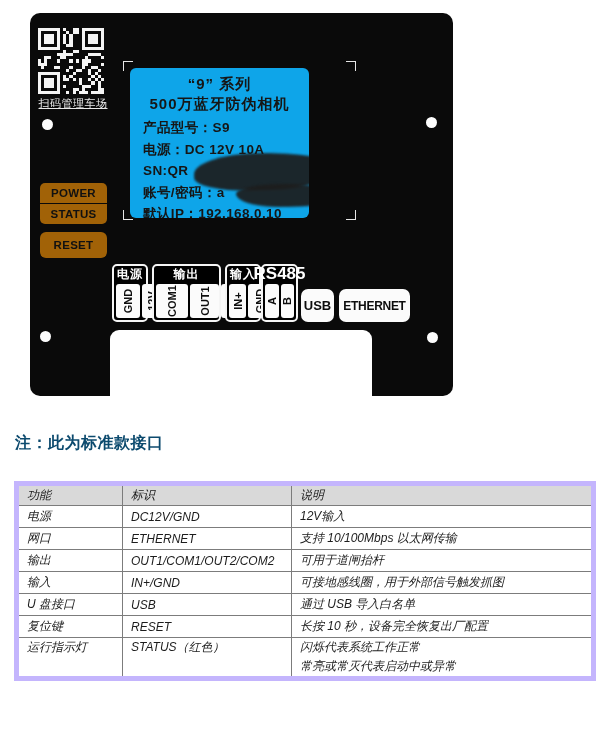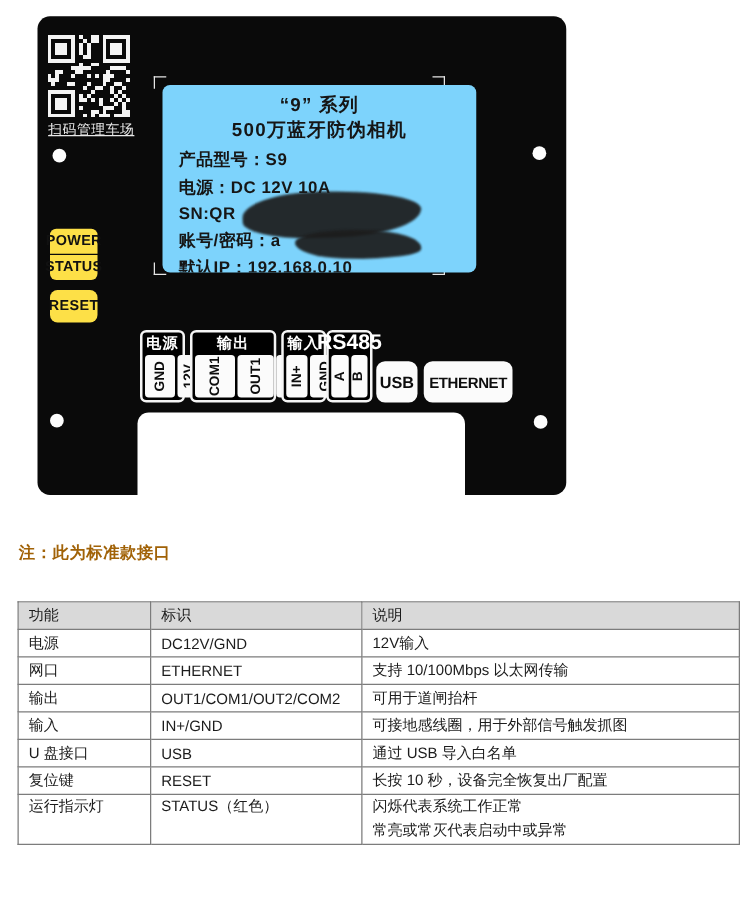--- a/index.html
+++ b/index.html
@@ -13,40 +13,40 @@
   #notch { position:absolute; left:80px; top:317px; width:262px; height:66px;
            background:#ffffff; border-radius:9px 9px 0 0; }
   .hole { position:absolute; width:11px; height:11px; border-radius:50%; background:#fdfdfd; }
 
   
   #qr { position:absolute; left:8px; top:15px; width:66px; height:66px; }
   #qr-caption { position:absolute; left:5px; top:83px; width:76px; text-align:center;
                 color:#e9e9e9; font-size:11px; letter-spacing:0.5px; white-space:nowrap;text-decoration:underline; }
 
   
-  #label { position:absolute; left:100px; top:55px; width:251px; height:150px;
-           background:#7dd3fc; border-radius:6px; color:#161616; overflow:hidden; }
+  #label { position:absolute; left:100px; top:55px; width:179px; height:150px;
+           background:#0ea5e9; border-radius:6px; color:#161616; overflow:hidden; }
   .cmark { position:absolute; width:10px; height:10px; }
   .cmark.tl { border-top:1.5px solid #e6e6e6; border-left:1.5px solid #e6e6e6; }
   .cmark.tr { border-top:1.5px solid #e6e6e6; border-right:1.5px solid #e6e6e6; }
   .cmark.bl { border-bottom:1.5px solid #e6e6e6; border-left:1.5px solid #e6e6e6; }
   .cmark.br { border-bottom:1.5px solid #e6e6e6; border-right:1.5px solid #e6e6e6; }
   #label .c-line { text-align:center; font-weight:bold; font-size:15px; letter-spacing:1px; }
   #label .l1 { margin-top:7px; }
   #label .l2 { margin-top:1px; }
   #label .details { margin:3px 0 0 13px; font-size:13.5px; font-weight:600;
                     letter-spacing:0.4px; line-height:21.5px; white-space:nowrap; }
   .scribble { position:absolute; background:#1d1d1d; filter:blur(1px); opacity:0.93; }
   #scribble-sn { left:64px; top:85px; width:143px; height:37px;
                  border-radius:45% 60% 50% 40% / 55% 45% 60% 40%; transform:rotate(-1.5deg); }
   #scribble-pw { left:106px; top:116px; width:101px; height:23px;
                  border-radius:55% 45% 60% 40% / 50% 60% 40% 55%; transform:rotate(1deg); }
 
   
-  .pbtn { position:absolute; left:10px; width:38px; background:#fde047; color:#111;
+  .pbtn { position:absolute; left:10px; width:67px; background:#a16207; color:#111;
           font-weight:bold; font-size:11.5px; display:flex; align-items:center;
           justify-content:center; letter-spacing:0.3px; }
   #btn-power  { top:170px; height:20px; border-radius:5px 5px 0 0; }
   #btn-status { top:191px; height:20px; border-radius:0 0 5px 5px; }
   #btn-reset  { top:219px; height:26px; border-radius:6px; }
 
   
   .tgroup { position:absolute; top:251px; height:58px; border:2px solid #f5f5f5;
             border-radius:5px; background:#000; display:flex; flex-direction:column; }
   .tgroup .ghead { height:16px; color:#fff; font-weight:bold; font-size:12px;
@@ -62,33 +62,33 @@
   #g-output { left:122px; width:69px; }
   #g-input  { left:195px; width:36px; }
   #g-rs485  { left:231px; width:37px; }
   .portbox { position:absolute; top:276px; height:33px; background:#fbfbfb;
              border-radius:7px; color:#0d0d0d; font-weight:bold; display:flex;
              align-items:center; justify-content:center; }
   #port-usb { left:271px; width:33px; font-size:13px; }
   #port-eth { left:309px; width:71px; font-size:12px; letter-spacing:-0.3px; }
 
   
-  #note { position:absolute; left:15px; top:433px; font-size:13px; font-weight:600;
-          color:#a16207; letter-spacing:0.5px; }
+  #note { position:absolute; left:15px; top:433px; font-size:16px; font-weight:600;
+          color:#0c4a6e; letter-spacing:0.5px; }
   #iface-table { position:absolute; left:14px; top:481px; width:577px;
                  border-collapse:collapse; table-layout:fixed; font-size:12px; color:#1c1c1c; }
   #iface-table th, #iface-table td { border:1px solid #7c7c7c; padding:0 0 0 8px;
                  text-align:left; vertical-align:middle; font-weight:normal;
                  white-space:nowrap; overflow:hidden; }
   #iface-table thead th { background:#d9d9d9; height:22px; }
   #iface-table tbody tr { height:22px; }
   #iface-table tbody tr.dbl { height:40px; }
   #iface-table tbody tr.last { height:20px; }
   #iface-table .desc-line { line-height:19px; }
-  #iface-table { border:1px solid #c4b5fd; }
+  #iface-table { border:5px solid #c4b5fd;font-style:italic; }
   col.c1 { width:106px; } col.c2 { width:169px; } col.c3 { width:302px; }
 </style>
 </head>
 <body>
 
 <div id="page">
 
   <div id="panel">
 
     <svg id="qr" viewBox="0 0 21 21" shape-rendering="crispEdges">

